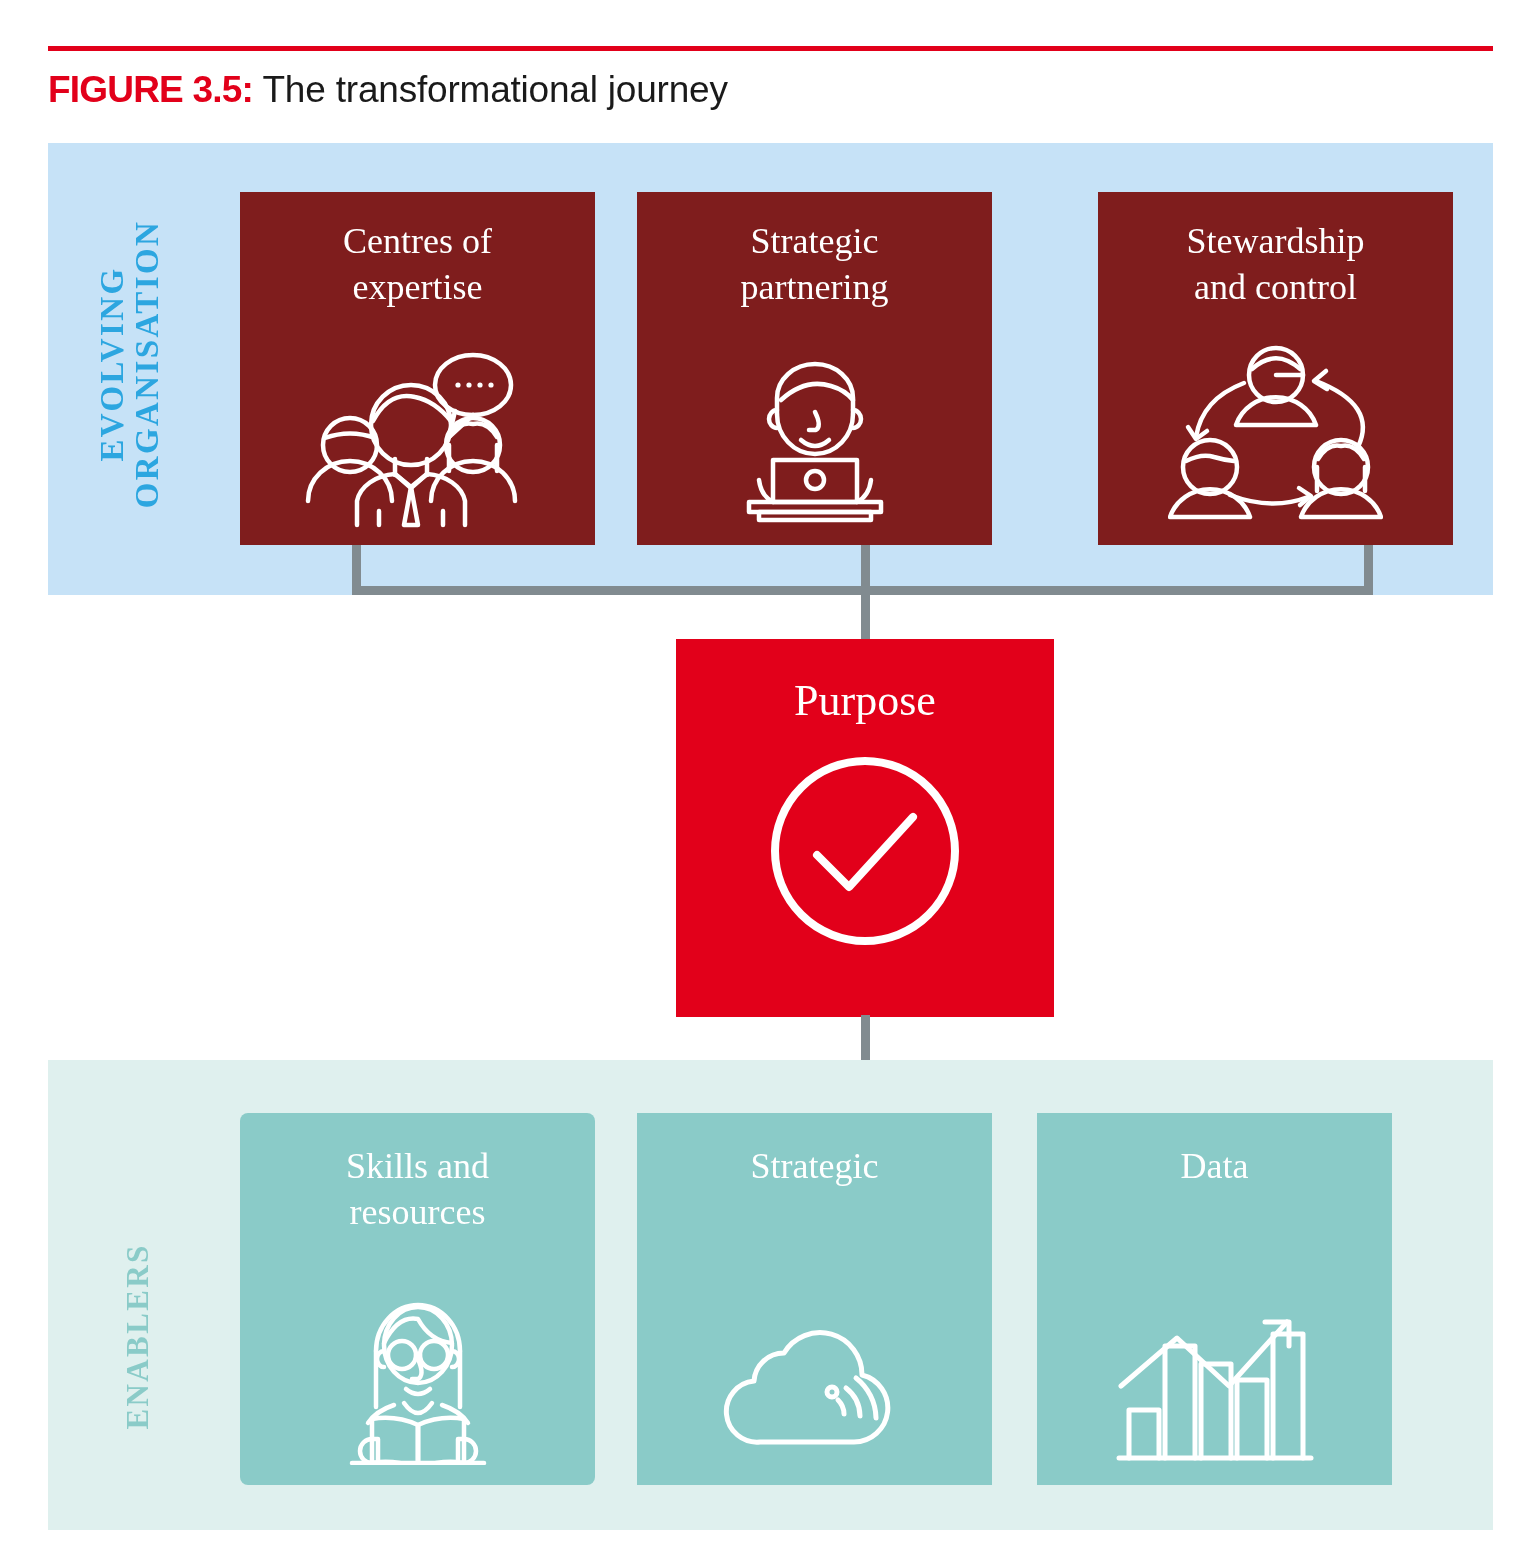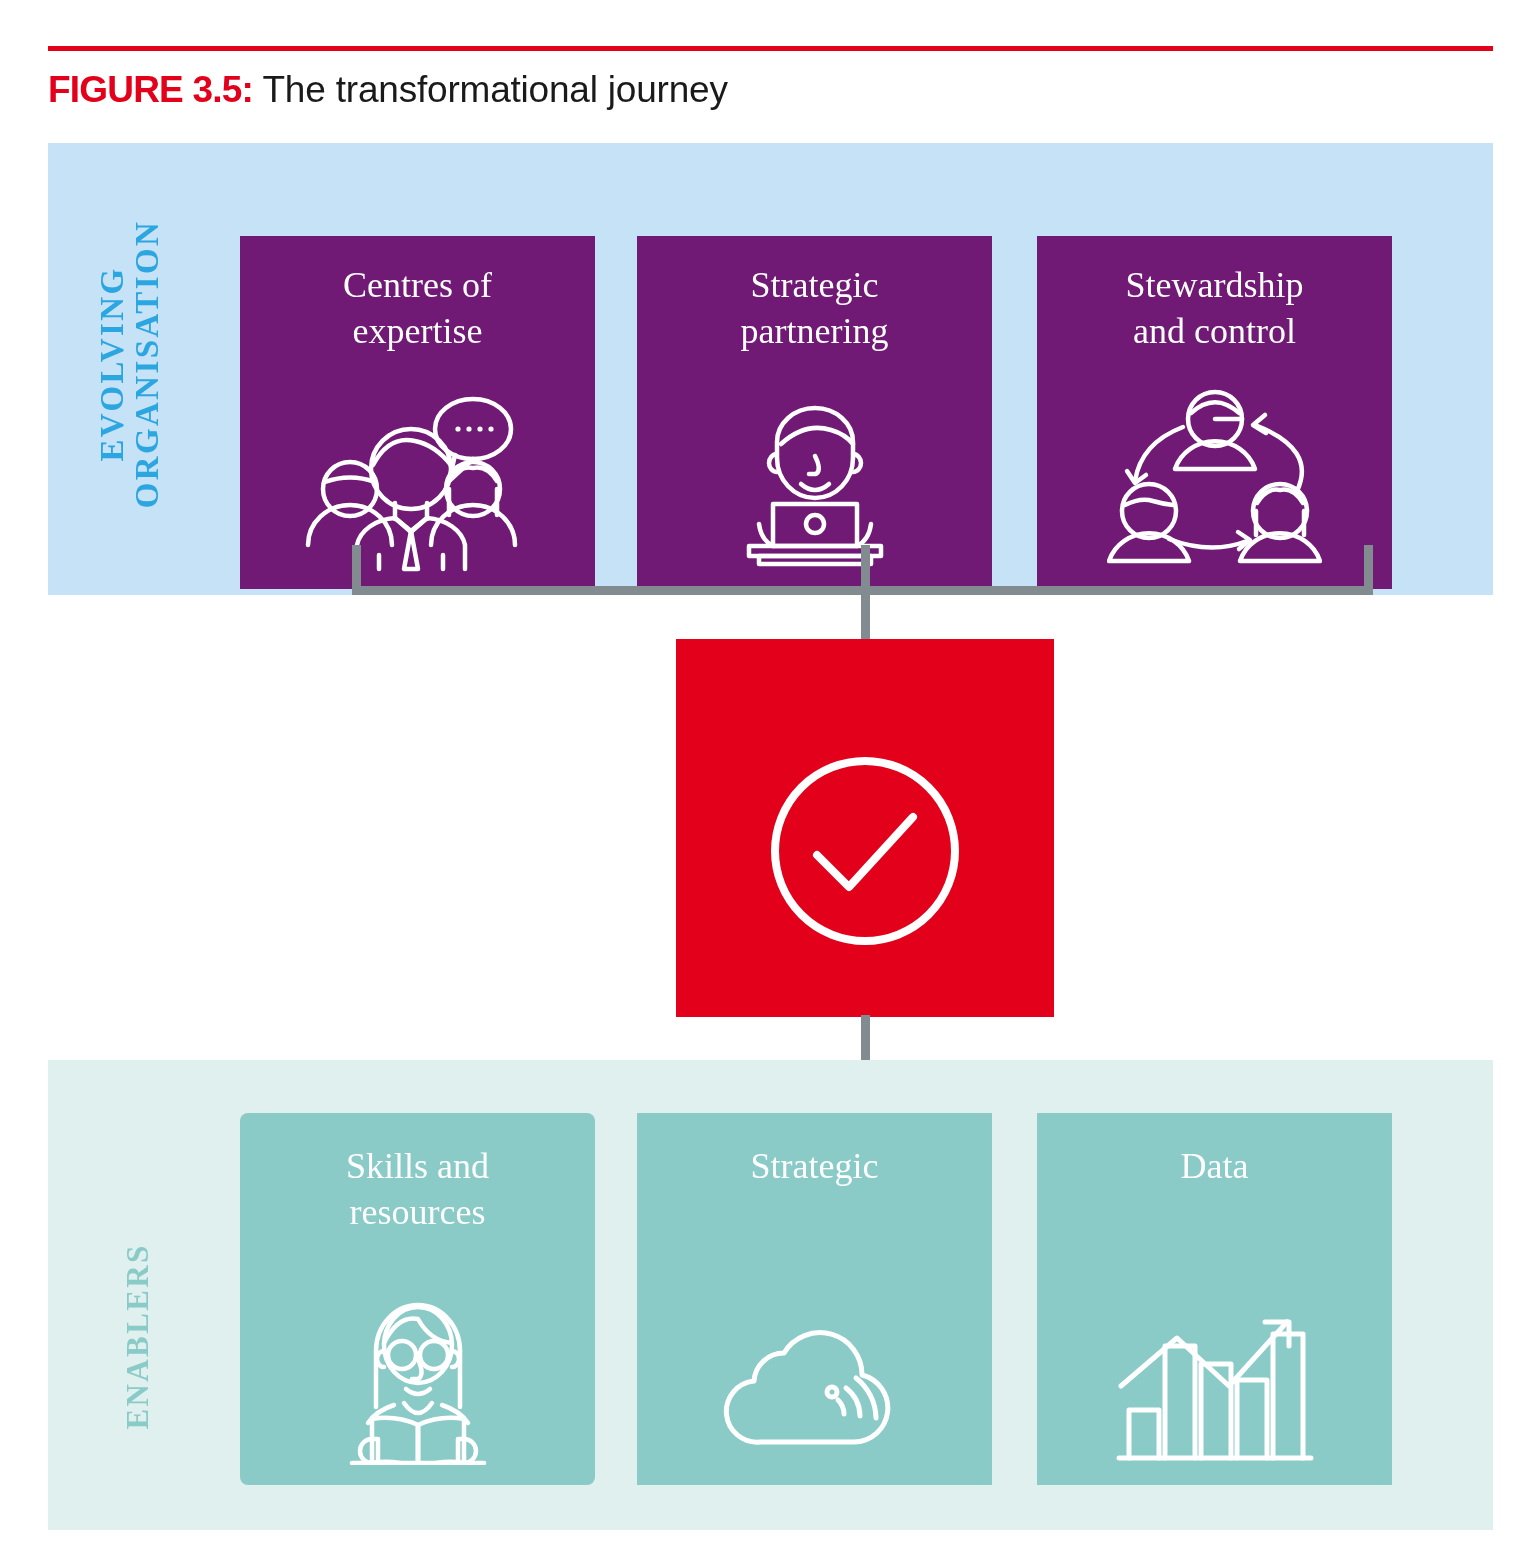--- a/index.html
+++ b/index.html
@@ -88,25 +88,25 @@
 
   
   .card {
     position: absolute;
     top: 192px;
     width: 355px;
     height: 353px;
     box-sizing: border-box;
     text-align: center;
   }
-  .card-blue { background: #701a75; margin-top: 44px; }
+  .card-blue { background: #7f1d1d; }
 
   .card.c1 { left: 240px; }
   .card.c2 { left: 637px; }
-  .card.c3 { left: 1037px; }
+  .card.c3 { left: 1098px; }
 
   .card-title {
     font-family: "Liberation Serif", serif;
     color: #ffffff;
     font-size: 36px;
     line-height: 1.28;
     padding-top: 26px;
     white-space: pre-line;
   }
   .card-icon {
@@ -286,20 +286,21 @@
   </div>
 </div>
 
 <div class="conn" id="conn-top-s1"></div>
 <div class="conn" id="conn-top-s2"></div>
 <div class="conn" id="conn-top-s3"></div>
 <div class="conn" id="conn-top-h"></div>
 <div class="conn" id="conn-top-mid"></div>
 
 <div id="purpose-box">
+  <div id="purpose-title">Purpose</div>
   <div id="purpose-icon">
     <svg width="200" height="200" viewBox="0 0 200 200" fill="none" stroke="#ffffff" stroke-width="8" stroke-linecap="round" stroke-linejoin="round">
       <circle cx="100" cy="100" r="90"></circle>
       <path d="M52 104 l32 32 l64 -70"></path>
     </svg>
   </div>
 </div>
 
 <div class="conn" id="conn-bot-mid"></div>
 <div class="conn" id="conn-bot-h"></div>

